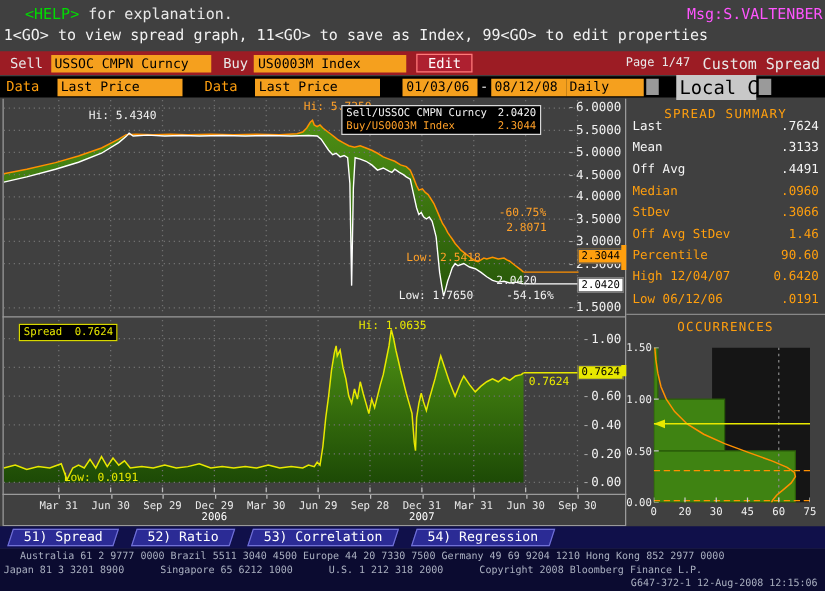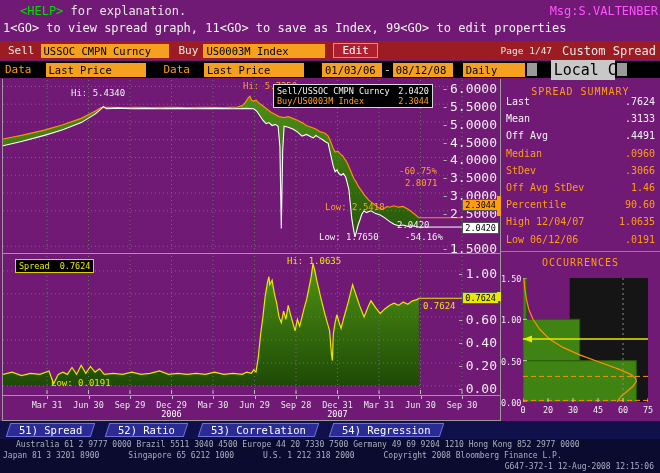--- a/index.html
+++ b/index.html
@@ -1,16 +1,16 @@
 <!DOCTYPE html>
 <html><head>
 <meta charset="utf-8">
 <style>
   html,body{margin:0;padding:0;background:#222}
-  .screen{position:relative;width:660px;height:473px;background:#701a75;overflow:hidden;
+  .screen{position:relative;width:660px;height:473px;background:#404040;overflow:hidden;
     font-family:"DejaVu Sans Mono",monospace;color:#e8e8e8}
   .hdr1{position:absolute;top:4px;left:0;width:100%;font-size:12px;white-space:pre}
   .green{color:#00dc00}
   .msg{position:absolute;right:2px;top:0;color:#ff55ff}
   .hdr2{position:absolute;top:21px;left:3px;font-size:12px;color:#f2f2f2;white-space:pre}
   .tbar1{position:absolute;top:41px;left:0;width:660px;height:19px;background:#9c1c24;
     display:flex;align-items:center;font-size:11px;box-sizing:border-box;padding:0 4px 0 8px}
   .tbar2{position:absolute;top:61px;left:0;width:660px;height:17px;background:#000;
     display:flex;align-items:center;font-size:11px;box-sizing:border-box;padding:0 2px 0 5px}
   .field{background:#f5a01e;color:#000;font-size:10.5px;padding:1px 3px;white-space:nowrap;box-sizing:border-box}
@@ -25,21 +25,21 @@
   .hline{position:absolute;background:#9a9a9a;height:1px}
   #chart1{position:absolute;left:3px;top:1px;width:460px;height:172px}
   #chart2{position:absolute;left:3px;top:177px;width:460px;height:138px}
   #axis1{position:absolute;left:463px;top:1px;width:37px;height:172px}
   #axis2{position:absolute;left:463px;top:177px;width:37px;height:138px}
   #xstrip{position:absolute;left:2px;top:316px;width:499px;height:24px;
     border-top:1px solid #9a9a9a;border-bottom:1px solid #9a9a9a}
   .xtick{position:absolute;top:4px;width:44px;text-align:center;font-size:8.5px;color:#e8e8e8;white-space:nowrap}
   .yearlab{position:absolute;top:13px;width:44px;text-align:center;font-size:8.5px;color:#fff}
   .tickmark{position:absolute;top:0;width:1px;height:3px;background:#bbb}
-  .axlab{position:absolute;right:3px;font-size:13px;color:#f0f0f0;white-space:nowrap}
+  .axlab{position:absolute;right:3px;font-size:10px;color:#f0f0f0;white-space:nowrap}
   .axlab::before{content:"-";color:#aaa;margin-right:1px}
   .badge{position:absolute;right:1px;font-size:8.5px;padding:0 2px;color:#000;z-index:6;border:1px solid #555}
   .ann{position:absolute;font-size:9px;white-space:nowrap;z-index:4}
   .ann.o{color:#ffa028}.ann.w{color:#f0f0f0}.ann.y{color:#e8e800}
   .legendbox{position:absolute;border:1px solid #d8d8d8;background:#000;font-size:8.5px;
     padding:1px 3px;z-index:5;white-space:nowrap}
   .lrow{display:flex;justify-content:space-between;gap:8px}
   .lrow.w{color:#f5f5f5}.lrow.o{color:#ffa028}
   .legend2{border:1px solid #d8d800;color:#e8e800;display:flex;gap:10px}
   .rpanel{position:absolute;left:501px;top:0;width:159px;height:341px}
@@ -82,21 +82,21 @@
   </div>
 
   <div class="tbar2">
     <span class="olabel">Data</span>
     <span class="field" style="width:100px;margin-left:14px">Last Price</span>
     <span class="olabel" style="margin-left:18px">Data</span>
     <span class="field" style="width:100px;margin-left:14px">Last Price</span>
     <span class="field" style="width:60px;margin-left:18px">01/03/06</span>
     <span style="margin:0 2px">-</span>
     <span class="field" style="width:60px">08/12/08</span>
-    <span class="field" style="width:62px;margin-left:10px">Daily</span>
+    <span class="field" style="width:62px;">Daily</span>
     <span class="sq"></span>
     <span class="gfield" style="width:58px;margin-left:14px">Local CCY</span>
     <span class="sq"></span>
   </div>
 
   <div class="chartwrap">
     <div class="vline" style="left:2px;top:0;height:341px"></div>
     <div class="vline" style="left:500px;top:0;height:341px"></div>
     <div class="hline" style="left:2px;top:174px;width:498px"></div>
 
@@ -277,21 +277,21 @@
           <div class="srow o">
             <span>Off Avg StDev</span>
             <span>1.46</span>
           </div>
           <div class="srow o">
             <span>Percentile</span>
             <span>90.60</span>
           </div>
           <div class="srow o">
             <span>High 12/04/07</span>
-            <span>1.0635</span>
+            <span>0.6420</span>
           </div>
           <div class="srow o">
             <span>Low 06/12/06</span>
             <span>.0191</span>
           </div>
         </div>
       <div class="hline" style="left:0;top:172px;width:159px;background:#888"></div>
       <div class="ptitle2" style="top:178px">OCCURRENCES</div>
       <div id="occylabels">
           <div class="occy" style="top: 195px;">1.50</div>

